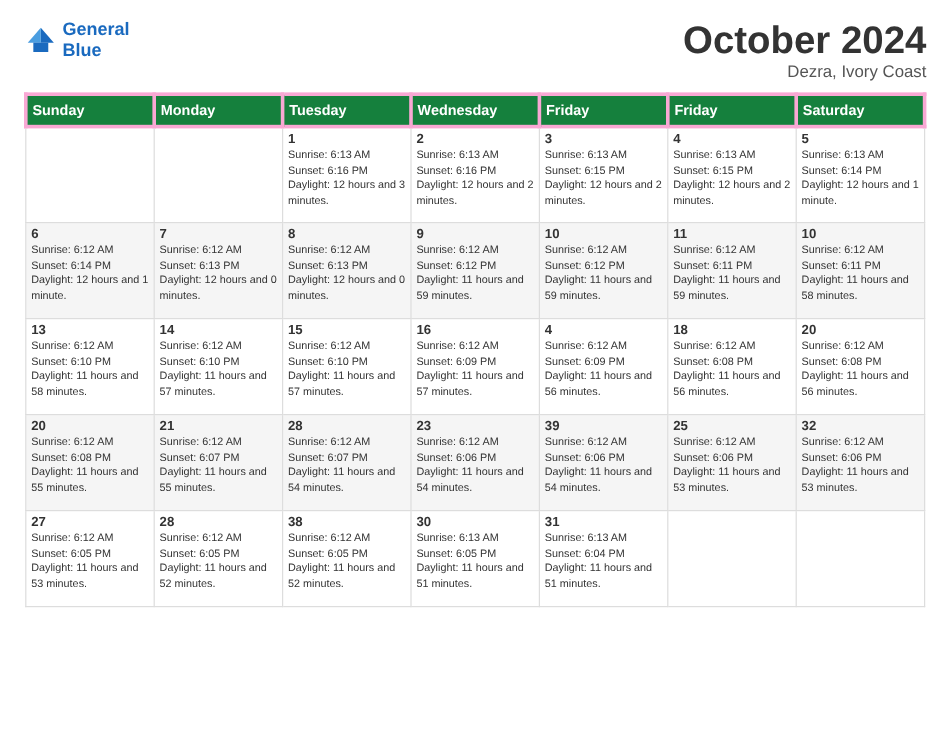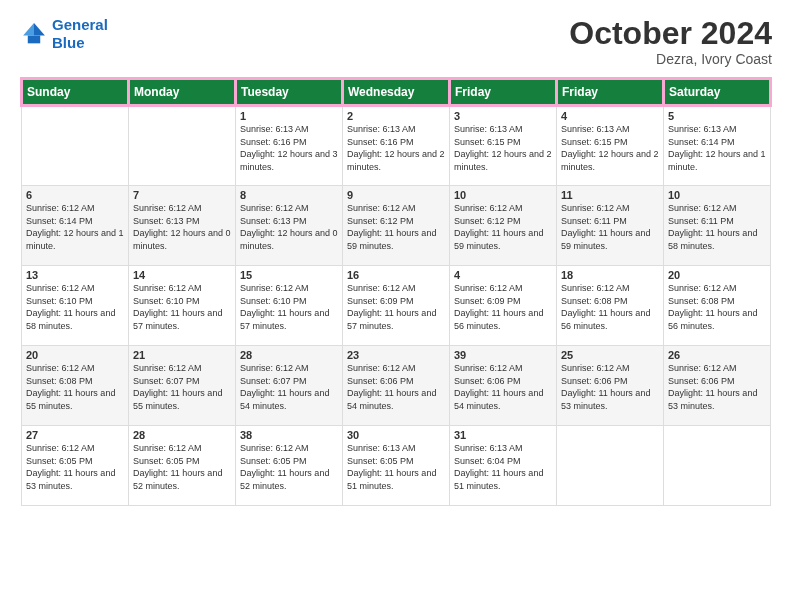--- a/index.html
+++ b/index.html
@@ -336,21 +336,21 @@
       </td>
           <td>
         <span class="day-num">25</span>
         <div class="day-info">
           Sunrise: 6:12 AM<br>
           Sunset: 6:06 PM<br>
           Daylight: 11 hours and 53 minutes.
         </div>
       </td>
           <td>
-        <span class="day-num">26</span>
+        <span class="day-num">32</span>
         <div class="day-info">
           Sunrise: 6:12 AM<br>
           Sunset: 6:06 PM<br>
           Daylight: 11 hours and 53 minutes.
         </div>
       </td>
         </tr>
         <tr>
           <td>
         <span class="day-num">27</span>

